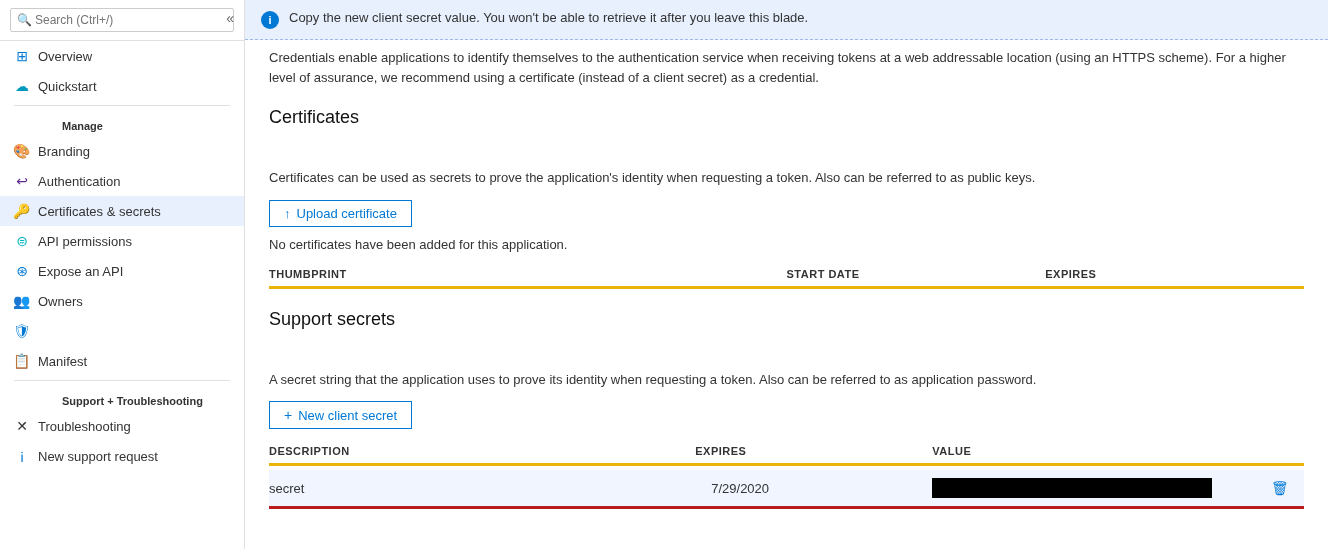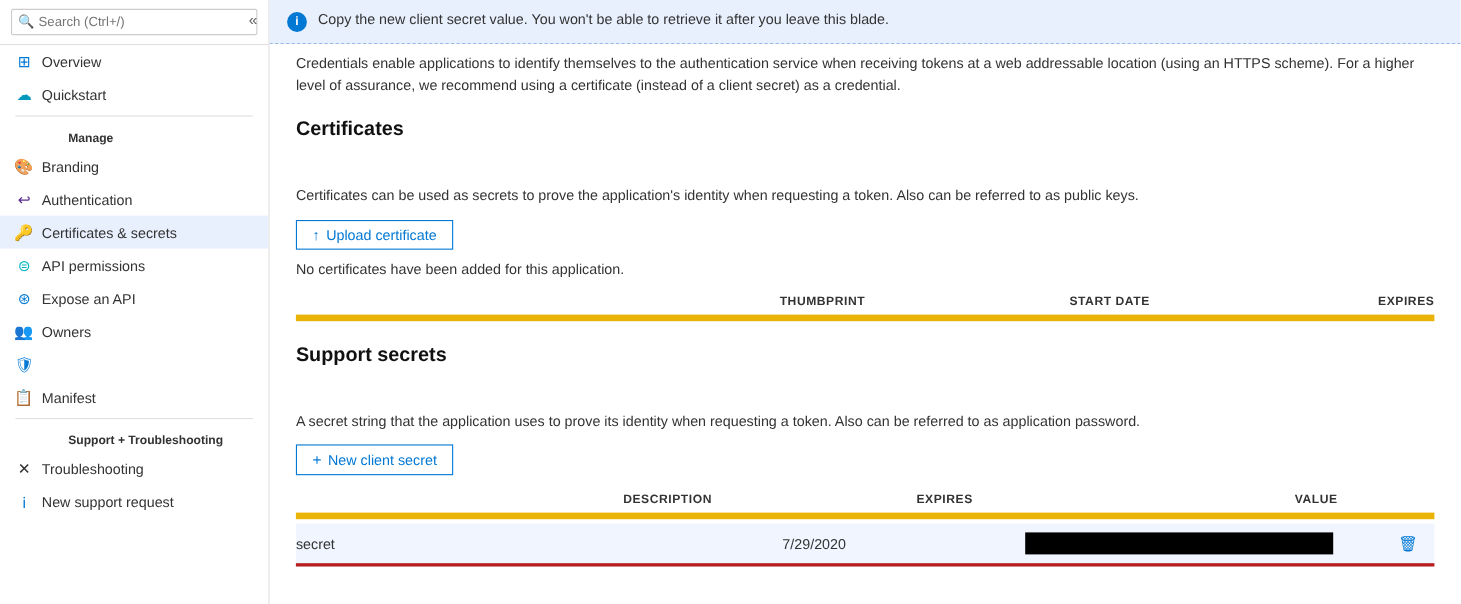--- a/index.html
+++ b/index.html
@@ -125,21 +125,21 @@
       padding: 8px 24px;
     }
     .intro-text {
       font-size: 13px;
       color: #333;
       margin-bottom: 20px;
       line-height: 1.5;
     }
     .section-title {
       font-size: 18px;
-      font-weight: 700;
+      font-weight: 400;
       color: #111;
       margin-bottom: 8px;
     }
     .section-desc {
       font-size: 13px;
       color: #333;
       margin-bottom: 12px;
       line-height: 1.5;
       margin-top: 40px;
     }
@@ -155,24 +155,23 @@
       gap: 6px;
       margin-bottom: 10px;
     }
     .empty-msg {
       font-size: 13px;
       color: #333;
       margin-bottom: 10px;
     }
     .table-header {
       display: grid;
-      border-bottom: 6px solid #eab308;
+      border-bottom: 3px solid #eab308;
       padding: 6px 0;
       margin-bottom: 4px;
-      text-align: right;
     }
     .cert-table-header {
       grid-template-columns: 2fr 1fr 1fr;
     }
     .secret-table-header {
       grid-template-columns: 2fr 1fr 1.5fr 40px;
       gap: 48px;
     }
     .table-col-label {
       font-size: 11px;

